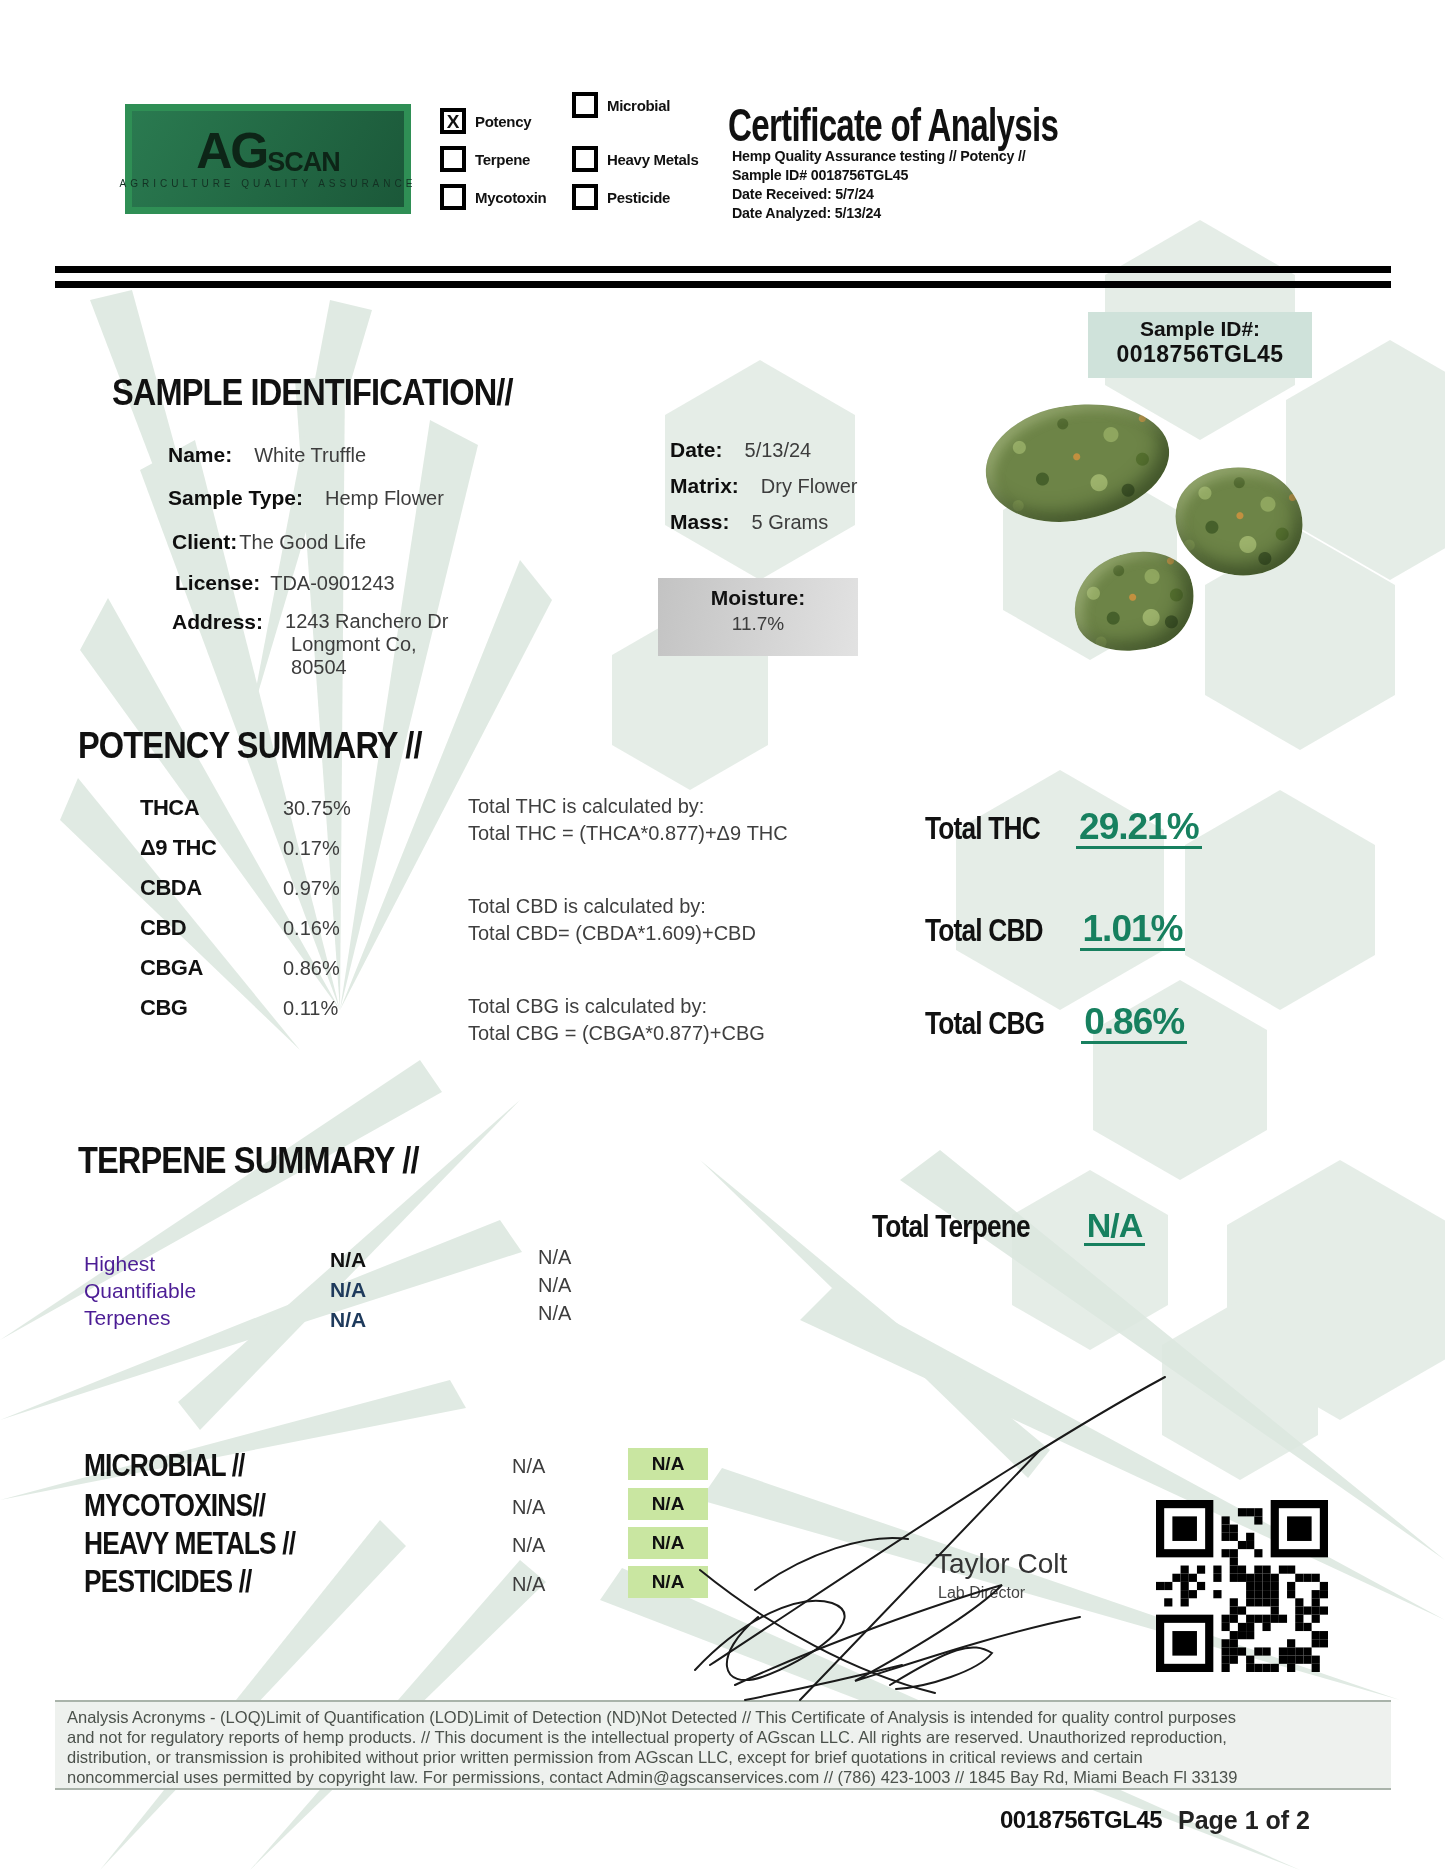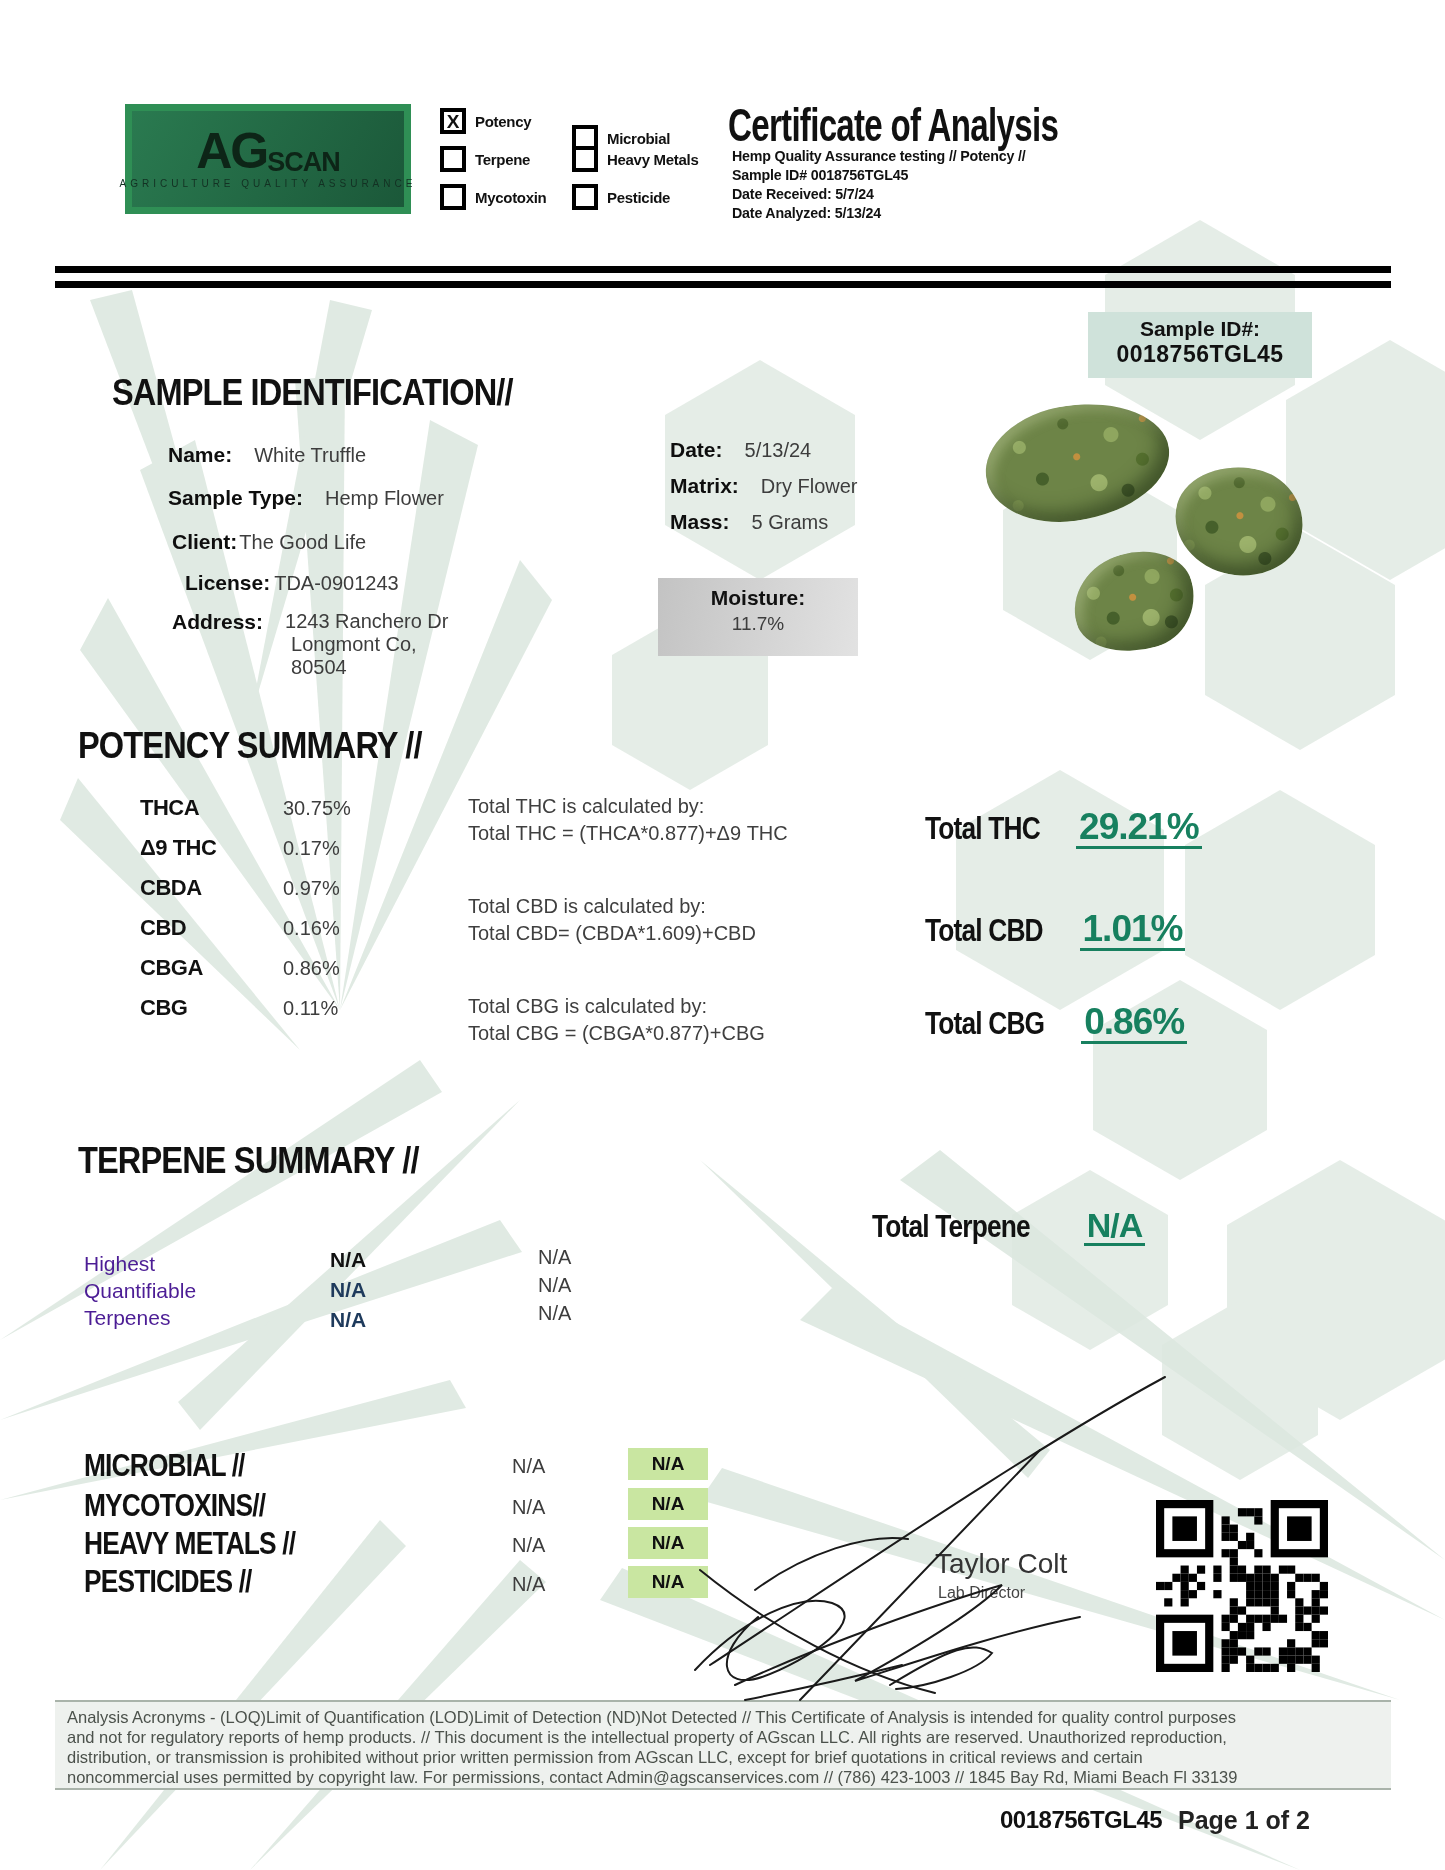--- a/index.html
+++ b/index.html
@@ -156,21 +156,21 @@
       </span>
     <span class="chk-label">Terpene</span>
   </div>
   <div class="abs z2 chk-row" style="left:440px;top:184px;">
     <span class="chk-box">
         <span></span>
       </span>
     <span class="chk-label">Mycotoxin</span>
   </div>
 
-  <div class="abs z2 chk-row" style="left:572px;top:125px;justify-content:space-between;">
+  <div class="abs z2 chk-row" style="left:572px;top:92px;justify-content:space-between;">
     <span class="chk-box">
         <span></span>
       </span>
     <span class="chk-label">Microbial</span>
   </div>
   <div class="abs z2 chk-row" style="left:572px;top:146px;">
     <span class="chk-box">
         <span></span>
       </span>
     <span class="chk-label">Heavy Metals</span>
@@ -203,21 +203,21 @@
     <span class="f-value">White Truffle</span>
   </div>
   <div class="abs z2 field" style="left:168px;top:486px;">
     <span class="f-label">Sample Type:</span>
     <span class="f-value">Hemp Flower</span>
   </div>
   <div class="abs z2 field" style="left:172px;top:530px;gap:2px;">
     <span class="f-label">Client:</span>
     <span class="f-value">The Good Life</span>
   </div>
-  <div class="abs z2 field" style="left:185px;top:571px;gap:4px;">
+  <div class="abs z2 field" style="left:175px;top:571px;gap:10px;">
     <span class="f-label">License:</span>
     <span class="f-value">TDA-0901243</span>
   </div>
   <div class="abs z2 field" style="left:172px;top:610px;align-items:flex-start;">
     <span class="f-label">Address:</span>
     <span class="f-value" style="display:inline-block;">
       <span style="display:block;">1243 Ranchero Dr</span>
       <span style="display:block;padding-left:6px;">Longmont Co,</span>
       <span style="display:block;padding-left:6px;">80504</span>
     </span>

